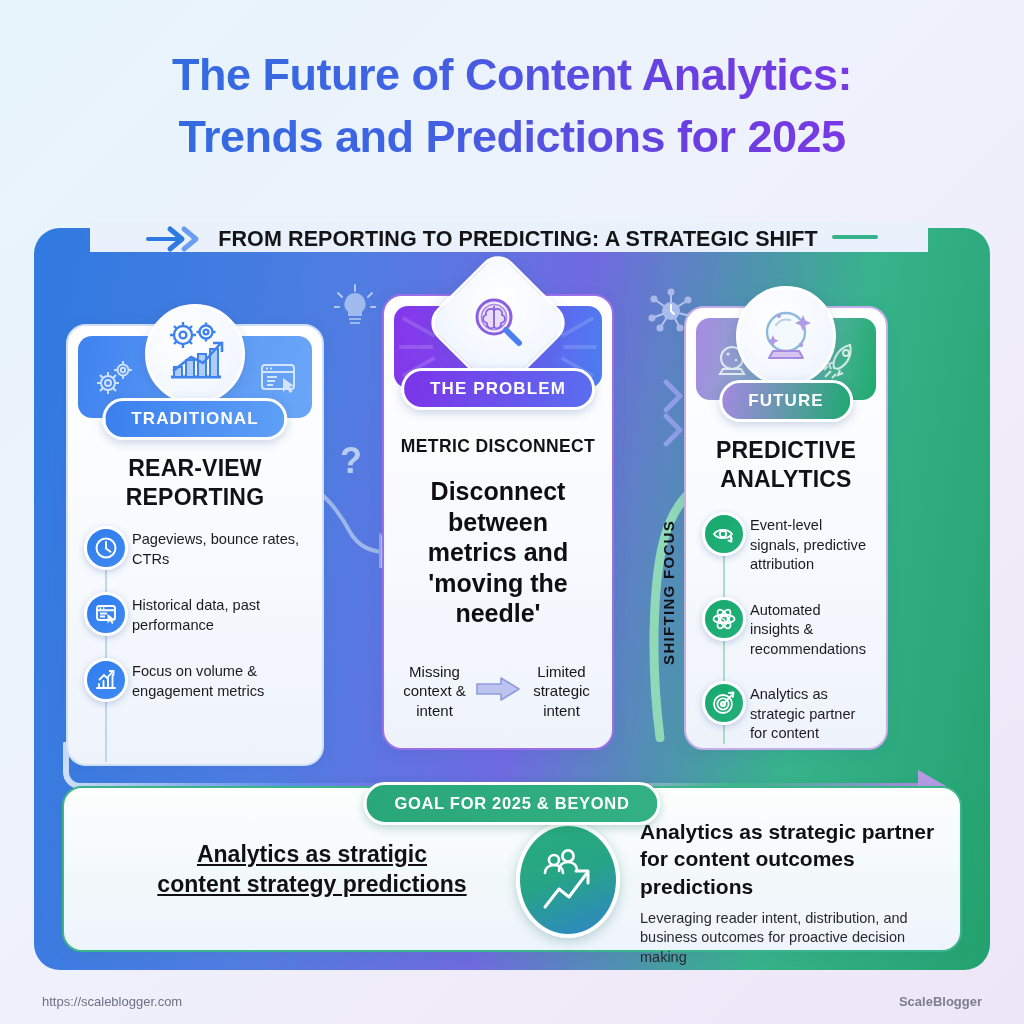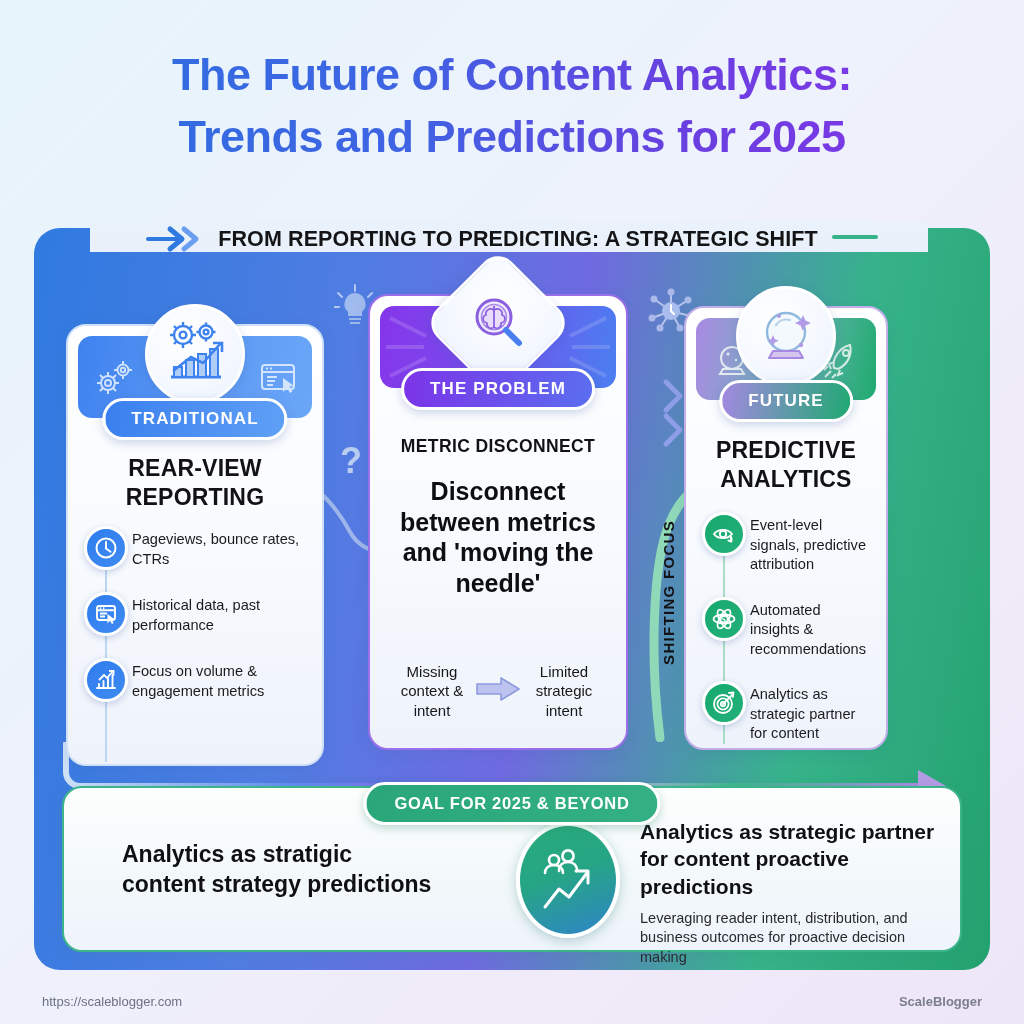--- a/index.html
+++ b/index.html
@@ -84,21 +84,21 @@
     position: absolute;
     top: 16px;
     width: 258px;
     height: 442px;
     border-radius: 20px;
     background: linear-gradient(180deg, #ffffff 0%, #f7fafe 55%, #eef3fb 100%);
     box-shadow: 0 3px 14px rgba(60,90,160,0.13);
     overflow: visible;
   }
   #card-traditional { left: 6px;  border: 2px solid #cfe0f7; }
-  #card-problem     { left: 308px; top: -14px; height: 456px; width: 260px; border: 2px solid #9b6fe8; }
+  #card-problem     { left: 322px; top: -14px; height: 456px; width: 232px; border: 2px solid #9b6fe8; }
   #card-future      { left: 624px; top: -2px; height: 444px; width: 204px; border: 2px solid #c3aee9; }
 
   .card-head {
     position: absolute;
     left: 10px; right: 10px; top: 10px;
     height: 82px;
     border-radius: 14px;
     display: flex;
     align-items: center;
     justify-content: space-between;
@@ -286,25 +286,26 @@
     font-weight: bold;
     letter-spacing: 0.7px;
     white-space: nowrap;
     box-shadow: 0 3px 10px rgba(40,130,100,0.3);
     z-index: 5;
   }
   #goal-left {
     position: absolute;
     left: 58px; top: 52px;
     width: 380px;
-    text-align: left;
+    text-align: center;
     font-size: 23px;
     font-weight: bold;
     line-height: 1.3;
     color: #101012;
+    text-decoration: underline;
   }
   #goal-orb {
     position: absolute;
     left: 452px; top: 34px;
     width: 104px; height: 116px;
     border-radius: 50%;
     background: linear-gradient(160deg, #2aab7b 0%, #26a585 45%, #2f84c9 100%);
     border: 4px solid #ffffff;
     box-shadow: 0 3px 12px rgba(40,120,120,0.3);
     display: flex; align-items: center; justify-content: center;
@@ -665,21 +666,21 @@
       <path d="M8 26 c0 -5 4 -8 9 -8 c5 0 9 3 9 8" stroke-linecap="round"></path>
       <path d="M22 24 c0 -6 4 -9 9 -9 c5 0 9 3 9 9" stroke-linecap="round"></path>
       <path d="M8 60 L22 42 L32 50 L50 26" stroke-width="3" stroke-linecap="round" stroke-linejoin="round"></path>
       <path d="M39 24 h12 v12" stroke-width="3" stroke-linecap="round" stroke-linejoin="round"></path>
     </svg>
   </div>
 
   <div id="goal-right">
     <div id="goal-right-title">
       <div>Analytics as strategic partner</div>
-      <div>for content proactive predictions</div>
+      <div>for content outcomes predictions</div>
     </div>
     <div id="goal-right-sub">
       <div>Leveraging reader intent, distribution, and</div>
       <div>business outcomes for proactive decision making</div>
     </div>
   </div>
 </div>
 <div id="goal-pill">GOAL FOR 2025 &amp; BEYOND</div>
 
 <div id="footer">

